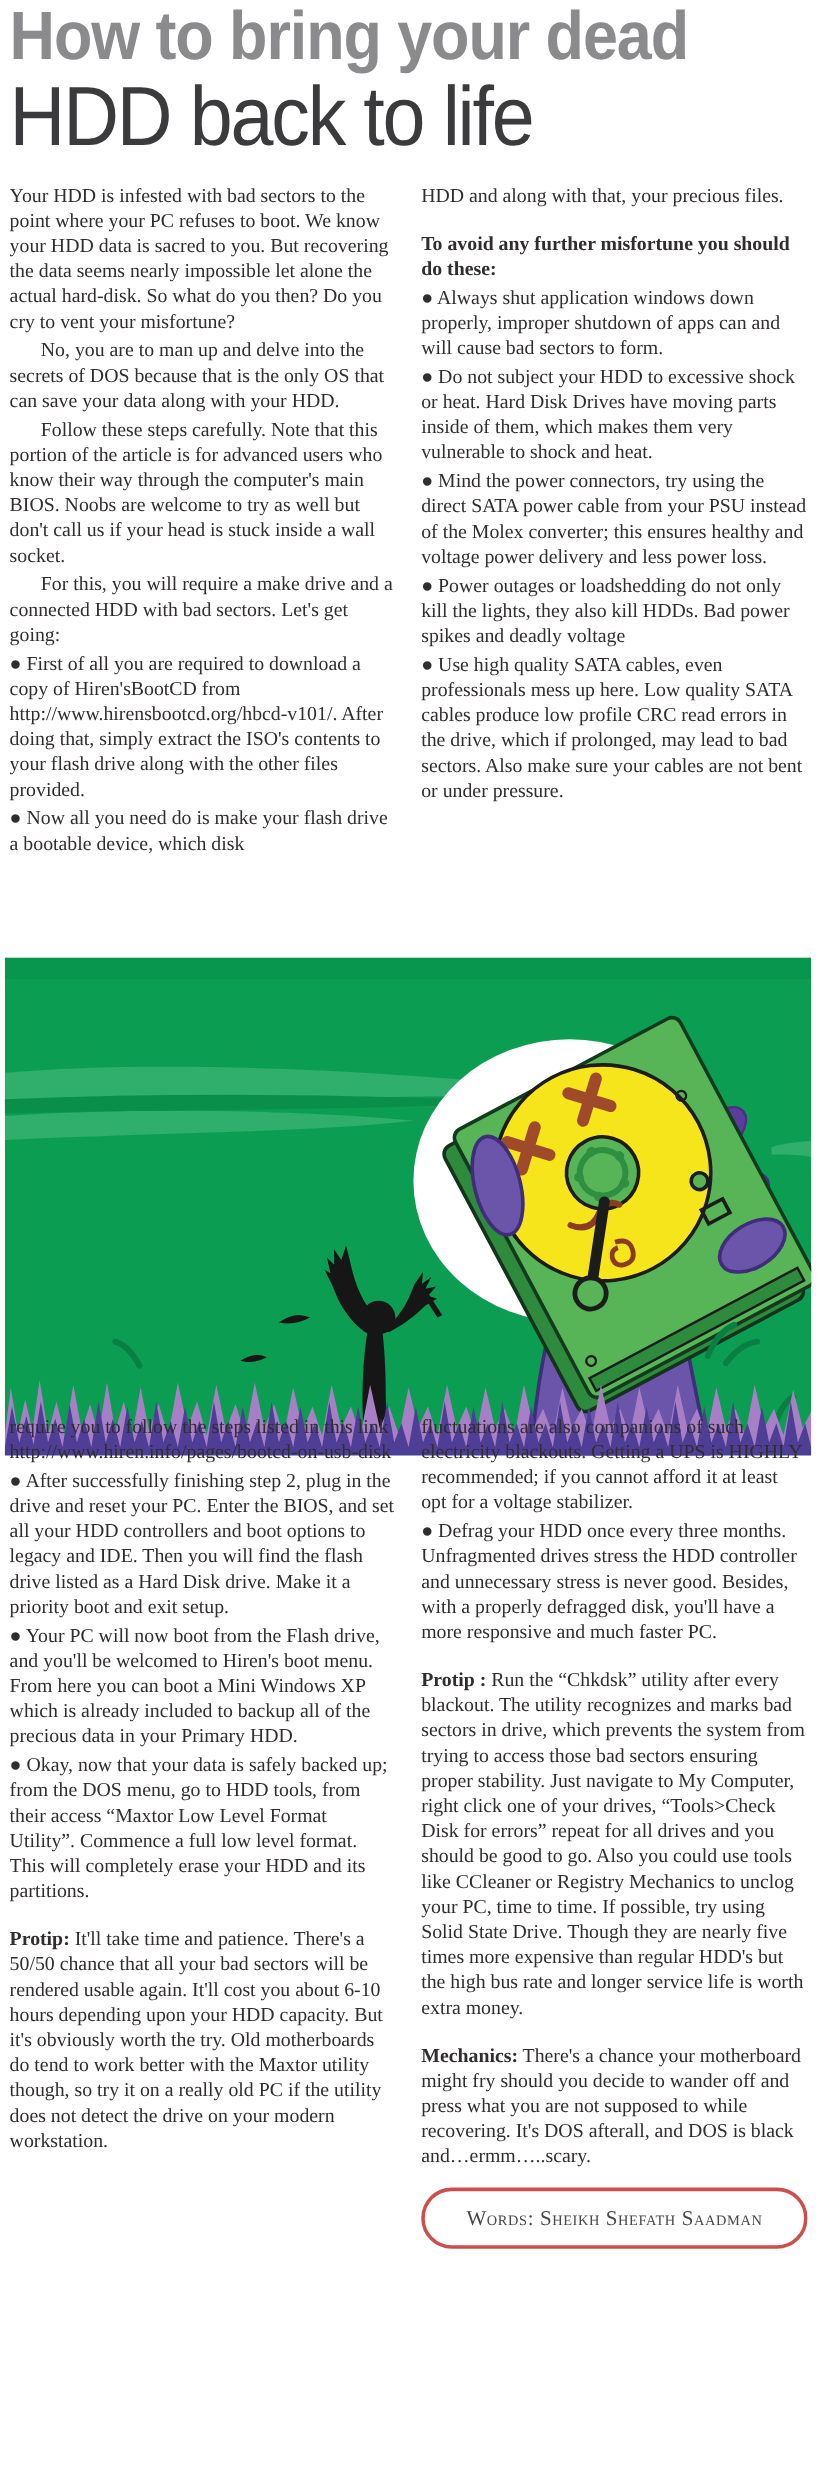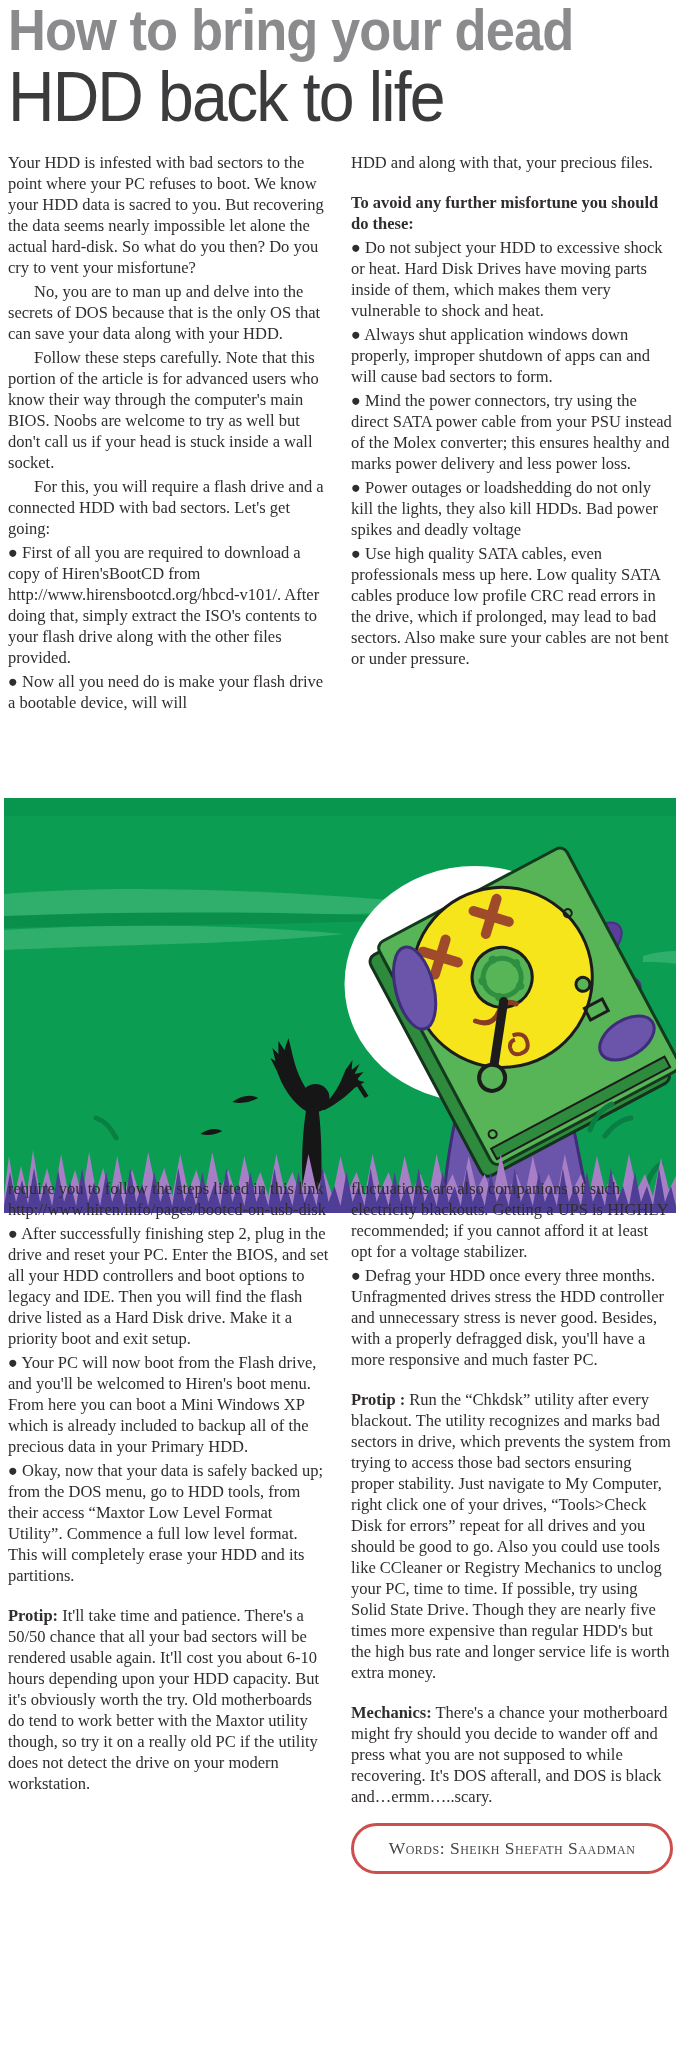--- a/index.html
+++ b/index.html
@@ -41,30 +41,30 @@
 <body>
 
 <h1 class="title1">How to bring your dead</h1>
 <h1 class="title2">HDD back to life</h1>
 
 <div class="textblock top">
   <div class="col">
     <p class="plain">Your HDD is infested with bad sectors to the point where your PC refuses to boot. We know your HDD data is sacred to you. But recovering the data seems nearly impossible let alone the actual hard-disk. So what do you then? Do you cry to vent your misfortune?</p>
     <p class="indent">No, you are to man up and delve into the secrets of DOS because that is the only OS that can save your data along with your HDD.</p>
     <p class="indent">Follow these steps carefully. Note that this portion of the article is for advanced users who know their way through the computer's main BIOS. Noobs are welcome to try as well but don't call us if your head is stuck inside a wall socket.</p>
-    <p class="indent">For this, you will require a flash drive and a connected HDD with bad sectors. Let's get going:</p>
+    <p class="indent">For this, you will require a make drive and a connected HDD with bad sectors. Let's get going:</p>
     <p class="bullet">● First of all you are required to download a copy of Hiren'sBootCD from http://www.hirensbootcd.org/hbcd-v101/. After doing that, simply extract the ISO's contents to your flash drive along with the other files provided.</p>
-    <p class="bullet">● Now all you need do is make your flash drive  a bootable device, will will</p>
+    <p class="bullet">● Now all you need do is make your flash drive  a bootable device, which disk</p>
   </div>
   <div class="col">
     <p class="plain">HDD and along with that, your precious files.</p>
     <p class="bold gap-before">To avoid any further misfortune you should do these:</p>
+    <p class="bullet">● Always shut application windows down properly, improper shutdown of apps can and will cause bad sectors to form.</p>
     <p class="bullet">● Do not subject your HDD to excessive shock or heat. Hard Disk Drives have moving parts inside of them, which makes them very vulnerable to shock and heat.</p>
-    <p class="bullet">● Always shut application windows down properly, improper shutdown of apps can and will cause bad sectors to form.</p>
-    <p class="bullet">● Mind the power connectors, try using the direct SATA power cable from your PSU instead of the Molex converter; this ensures healthy and marks power delivery and less power loss.</p>
+    <p class="bullet">● Mind the power connectors, try using the direct SATA power cable from your PSU instead of the Molex converter; this ensures healthy and voltage power delivery and less power loss.</p>
     <p class="bullet">● Power outages or loadshedding do not only kill the lights, they also kill HDDs. Bad power spikes and deadly voltage</p>
     <p class="bullet">● Use high quality SATA cables, even professionals mess up here. Low quality SATA cables produce low profile CRC read errors in the drive, which if prolonged, may lead to bad sectors. Also make sure your cables are not bent or under pressure.</p>
   </div>
 </div>
 
 <div class="illustration" role="img">
   <svg viewBox="0 0 671 415" xmlns="http://www.w3.org/2000/svg" preserveAspectRatio="none">
 
     <rect x="0" y="0" width="671" height="415" fill="#0b9e53"></rect>
     <rect x="0" y="0" width="671" height="18" fill="#089049" opacity="0.65"></rect>

